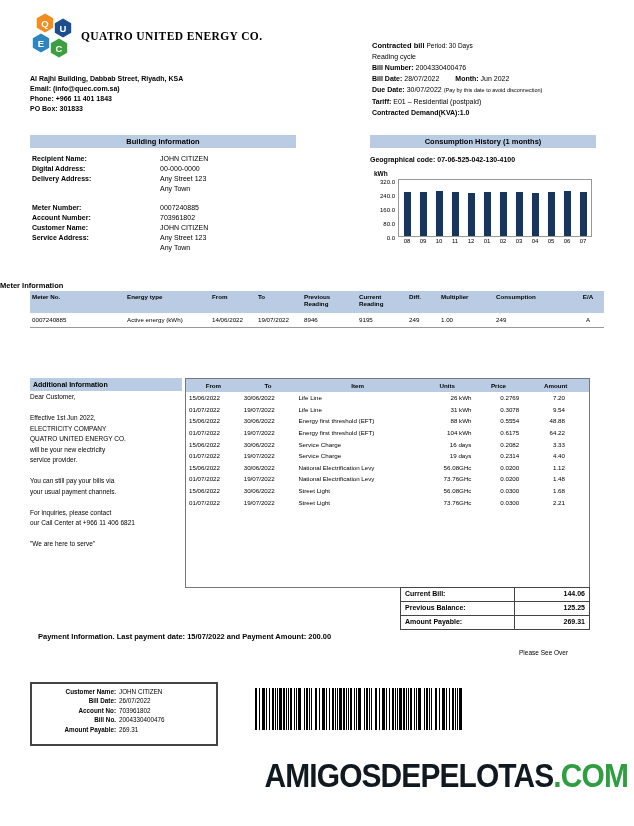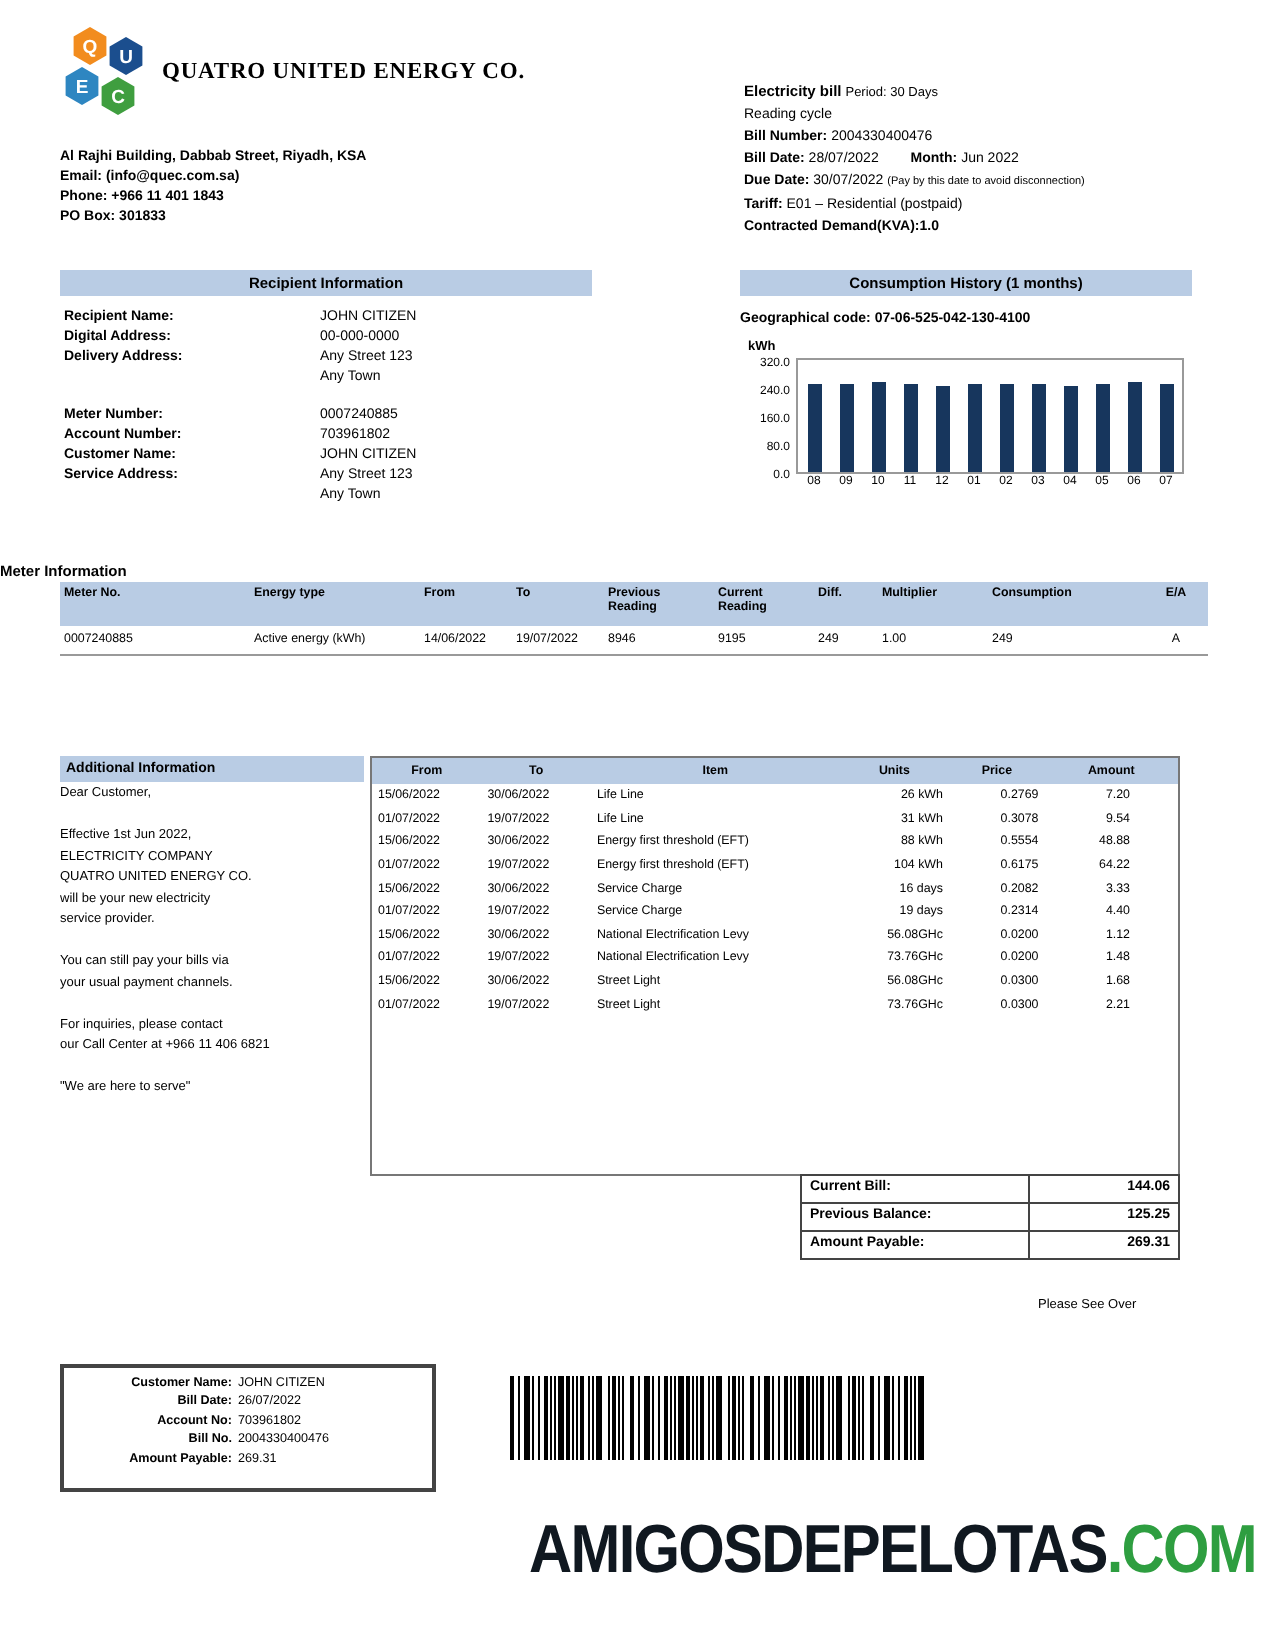--- a/index.html
+++ b/index.html
@@ -115,21 +115,21 @@
 
   <div class="addr abs">
       <div>Al Rajhi Building, Dabbab Street, Riyadh, KSA</div>
       <div>Email: (info@quec.com.sa)</div>
       <div>Phone: +966 11 401 1843</div>
       <div>PO Box: 301833</div>
     </div>
 
   <div class="billinfo abs">
     <div>
-      <span class="title">Electricity bill</span>
+      <span class="title">Contracted bill</span>
       <span class="period">Period: 30 Days</span>
     </div>
     <div>Reading cycle</div>
     <div>
       <span class="lbl">Bill Number:</span>
       <span>2004330400476</span>
     </div>
     <div>
       <span class="lbl">Bill Date:</span>
       <span>28/07/2022</span>
@@ -141,21 +141,21 @@
       <span>30/07/2022</span>
       <span class="note">(Pay by this date to avoid disconnection)</span>
     </div>
     <div>
       <span class="lbl">Tariff:</span>
       <span>E01 – Residential (postpaid)</span>
     </div>
     <div class="lbl">Contracted Demand(KVA):1.0</div>
   </div>
 
-  <div id="custhdr" class="sechdr abs">Recipient Information</div>
+  <div id="custhdr" class="sechdr abs">Building Information</div>
   <div id="conshdr" class="sechdr abs">Consumption History (1 months)</div>
 
   <div class="custfields abs">
       <div class="crow">
         <span class="cl">Recipient Name:</span>
         <div class="cv">
           <div>JOHN CITIZEN</div>
         </div>
       </div>
       <div class="crow">
@@ -421,20 +421,21 @@
       <div class="trow">
         <div class="tl">Previous Balance:</div>
         <div class="tv">125.25</div>
       </div>
       <div class="trow">
         <div class="tl">Amount Payable:</div>
         <div class="tv">269.31</div>
       </div>
     </div>
 
+  <div class="payline abs">Payment Information. Last payment date: 15/07/2022 and Payment Amount:  200.00</div>
   <div class="seeover abs">Please See Over</div>
 
   <div class="stub abs">
       <div class="srow">
         <span class="sl">Customer Name:</span>
         <span class="sv">JOHN CITIZEN</span>
       </div>
       <div class="srow">
         <span class="sl">Bill Date:</span>
         <span class="sv">26/07/2022</span>

